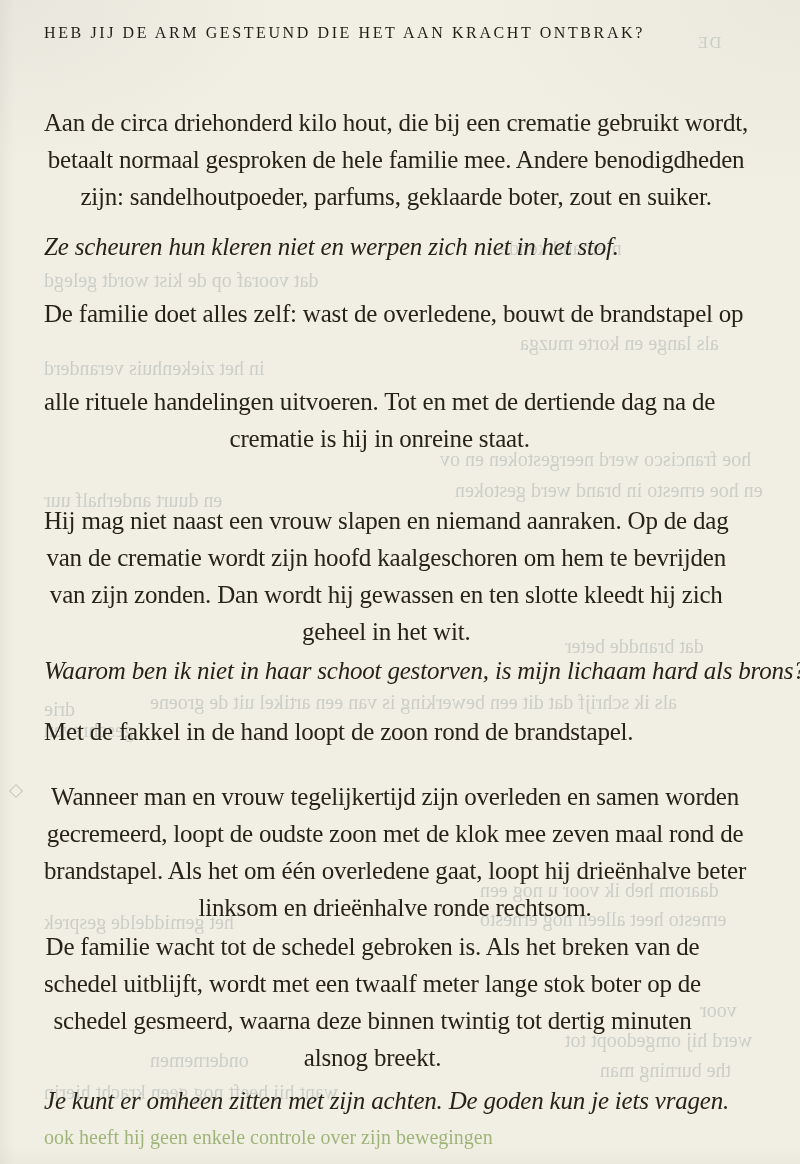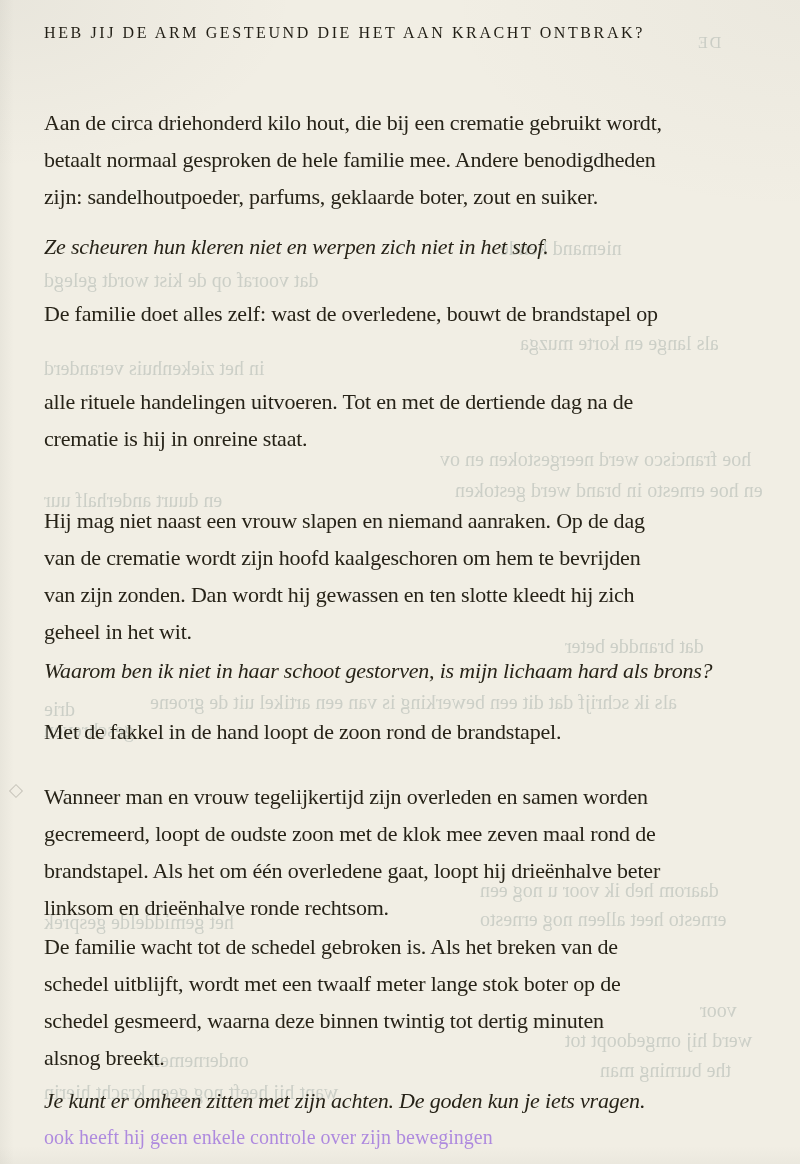--- a/index.html
+++ b/index.html
@@ -15,32 +15,32 @@
   .page::before{
     content:"";position:absolute;inset:0;pointer-events:none;
     background:
       radial-gradient(420px 240px at 0% 0%, rgba(120,120,115,0.07), rgba(0,0,0,0) 70%),
       radial-gradient(500px 300px at 100% 0%, rgba(140,140,130,0.06), rgba(0,0,0,0) 70%),
       linear-gradient(90deg, rgba(90,90,80,0.06) 0px, rgba(0,0,0,0) 14px),
       linear-gradient(0deg, rgba(120,120,110,0.05) 0px, rgba(0,0,0,0) 18px);
   }
   .block{position:absolute;left:44px;white-space:nowrap;}
   .caps{font-size:16px;letter-spacing:2.6px;color:#211e15;}
-  .bodytext{font-size:22px;line-height:37px;letter-spacing:-0.2px;}
+  .bodytext{font-size:25px;line-height:37px;letter-spacing:-0.2px;text-align:center;}
   .ital{font-style:italic;}
   .tline{white-space:nowrap;}
   .ghost{
     position:absolute;
     font-size:20px;line-height:26px;
     color:#aeb6b0;opacity:.55;
     filter:blur(0.6px);
     white-space:nowrap;
     transform:scaleX(-1);
   }
-  .ghost.plain{transform:none;color:#6d28d9;opacity:.5;}
+  .ghost.plain{transform:none;color:#4d7c0f;opacity:.5;}
   .ghost.gcaps{font-size:16px;letter-spacing:2px;}
   .diamond{
     position:absolute;left:11px;top:786px;
     width:8px;height:8px;
     border:1.5px solid #c7c4ba;
     transform:rotate(45deg);
     background:rgba(0,0,0,0);
   }
 </style>
 </head>

